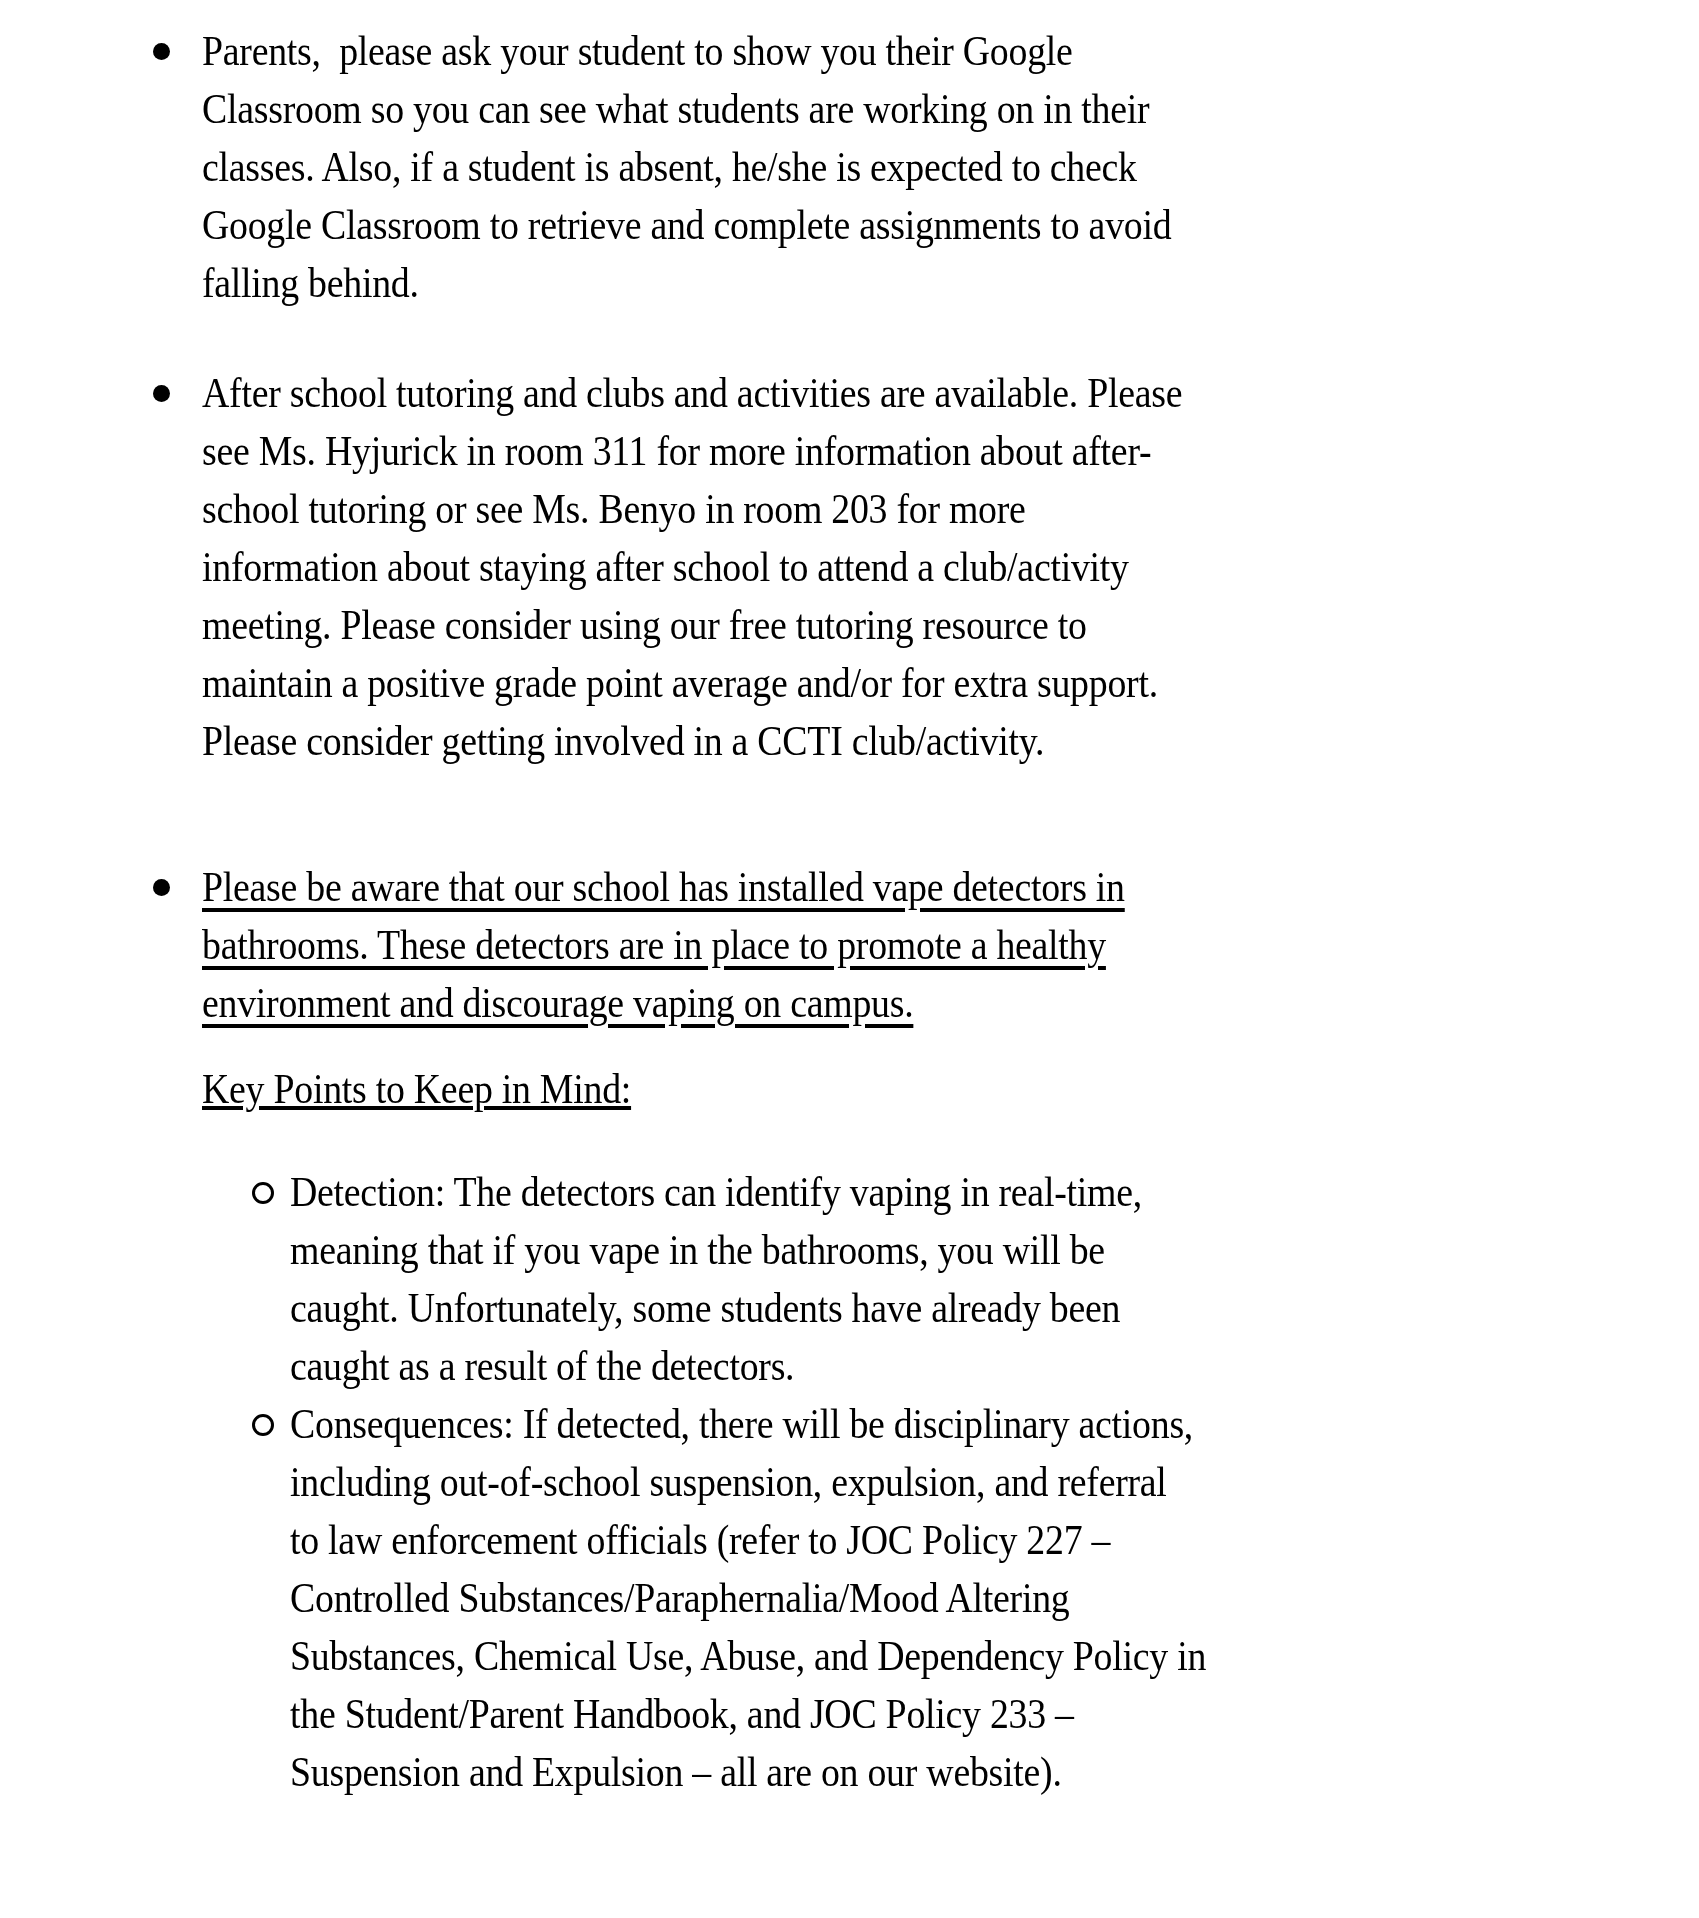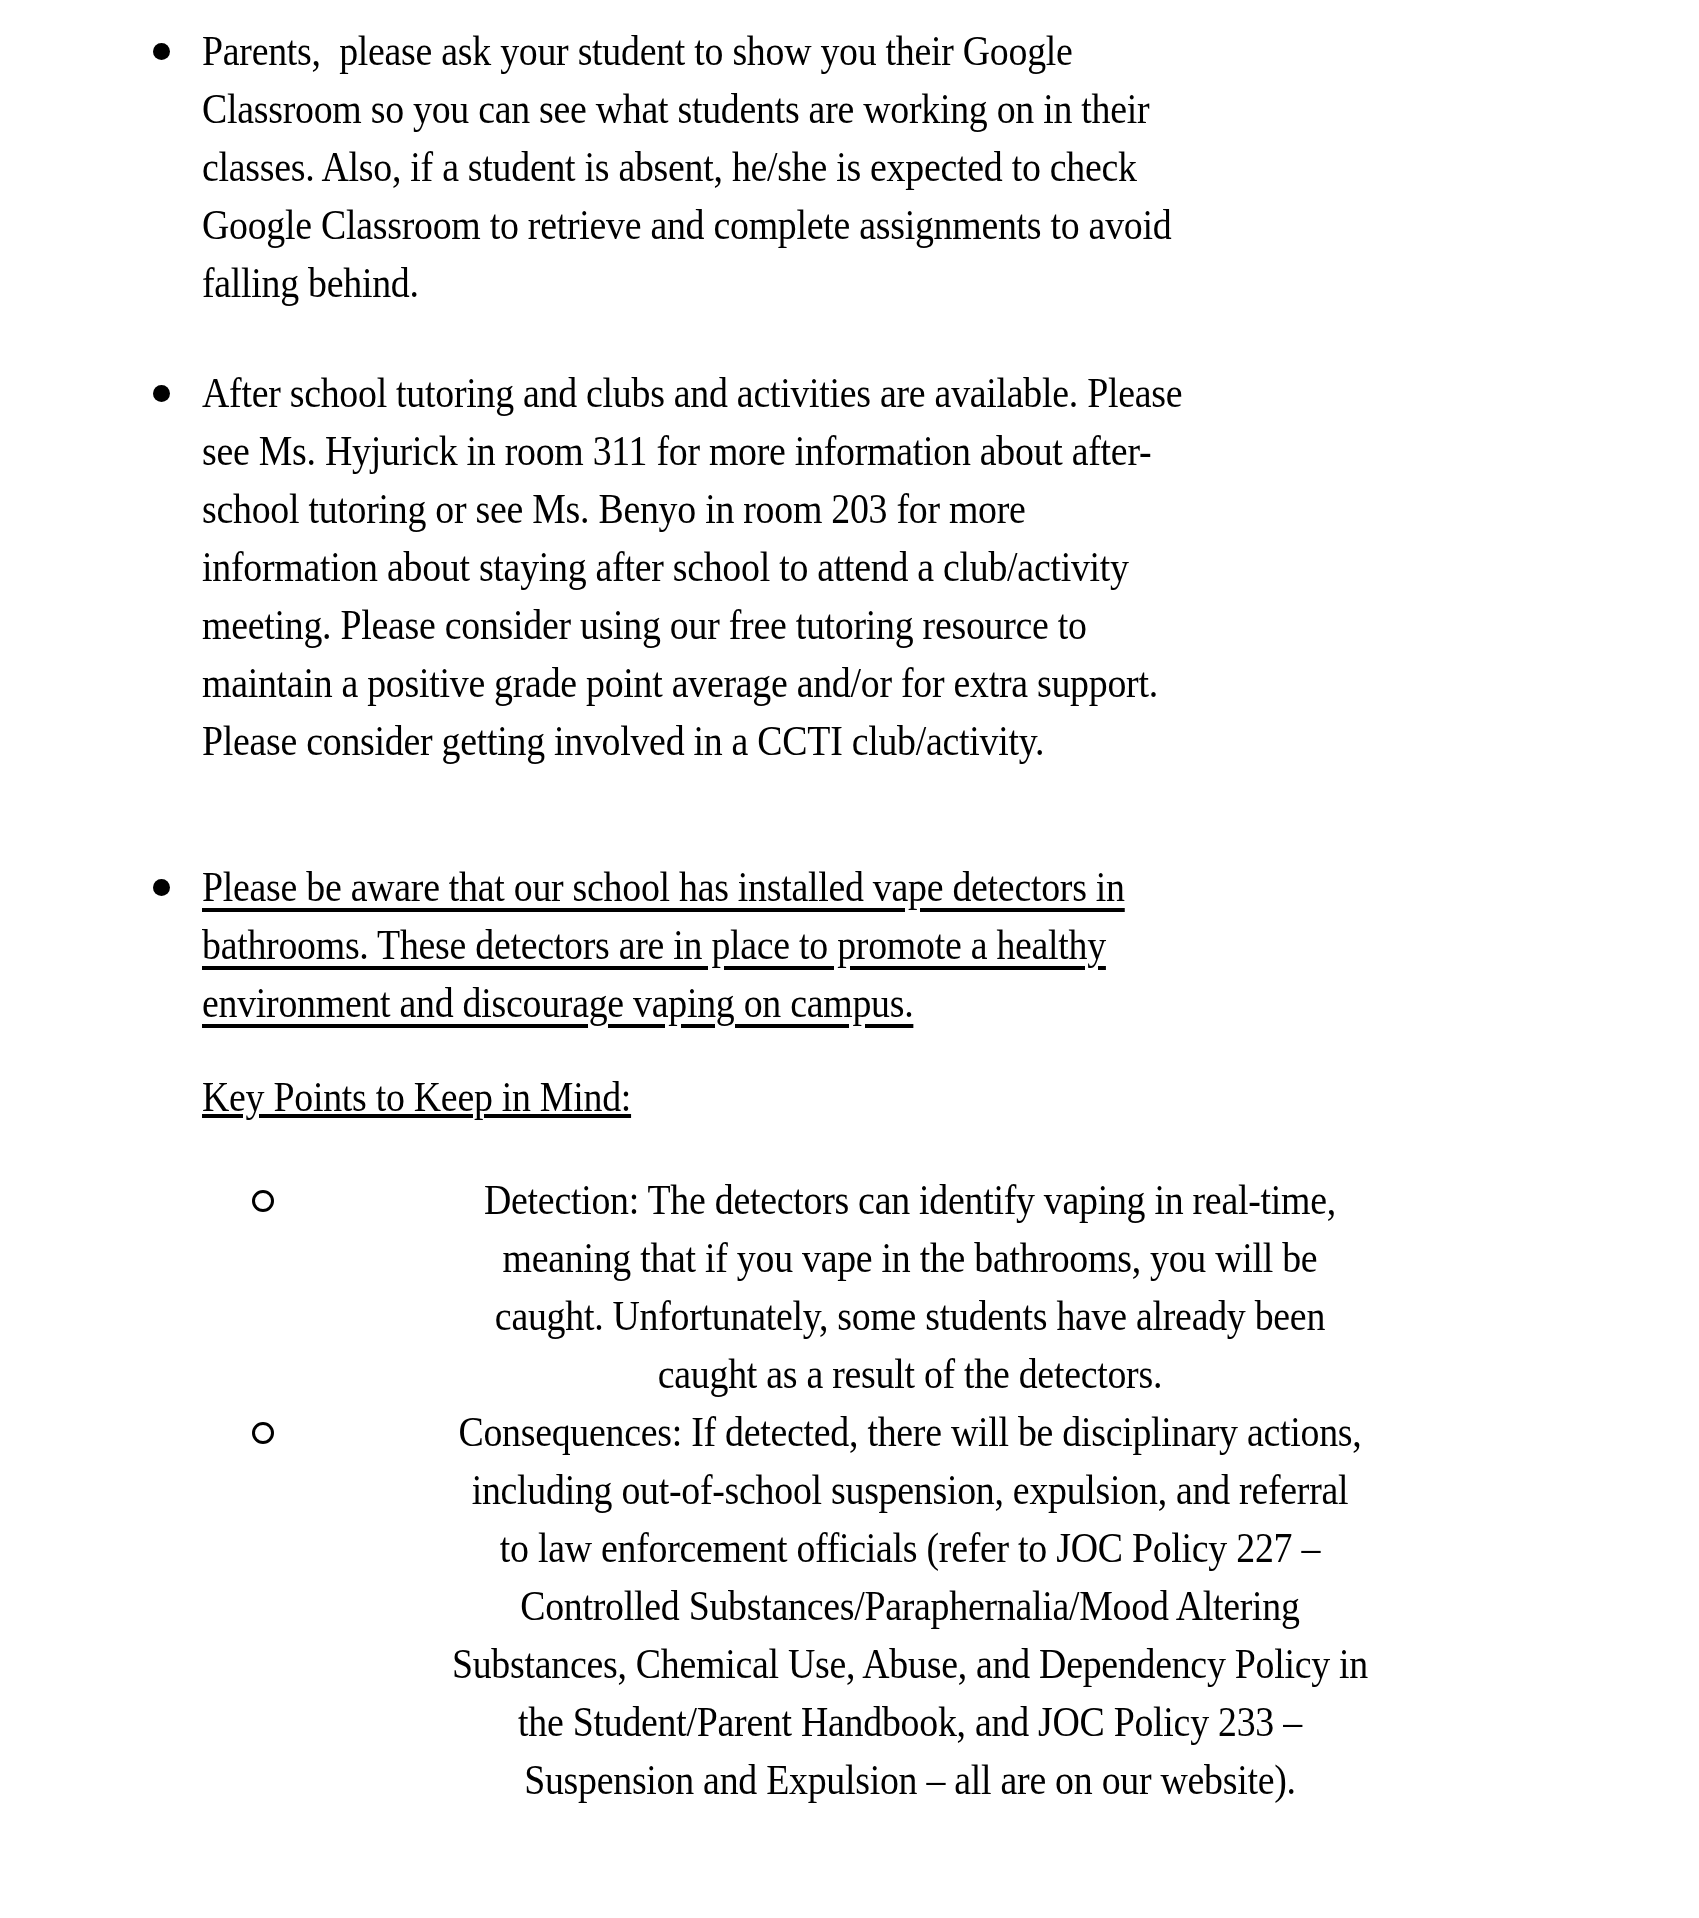--- a/index.html
+++ b/index.html
@@ -22,21 +22,20 @@
     padding-bottom: 23px;
   }
   .item {
     position: relative;
   }
   .main-item {
     margin-left: 202px;
   }
   .sub-item {
     margin-left: 290px;
-    text-align: center;
   }
   .text {
     font-size: 43px;
     line-height: 58px;
     white-space: pre-wrap;
     letter-spacing: -0.3px;
     transform: scaleX(0.88);
     transform-origin: 0 0;
   }
   .underlined {
@@ -58,21 +57,21 @@
     left: -38px;
     top: 19px;
     width: 16px;
     height: 16px;
     border: 3px solid #000000;
     border-radius: 50%;
     background: transparent;
   }
   .mb-after-b1 { margin-bottom: 52px; }
   .mb-after-b2 { margin-bottom: 88px; }
-  .mb-after-b3 { margin-bottom: 36px; }
+  .mb-after-b3 { margin-bottom: 28px; }
   .mb-after-kp { margin-bottom: 45px; text-decoration: underline; }
 </style>
 </head>
 <body>
 
 <div class="doc">
 
   <div class="item main-item mb-after-b1">
     <span class="dot-marker"></span>
     <div class="text">Parents,  please ask your student to show you their Google

